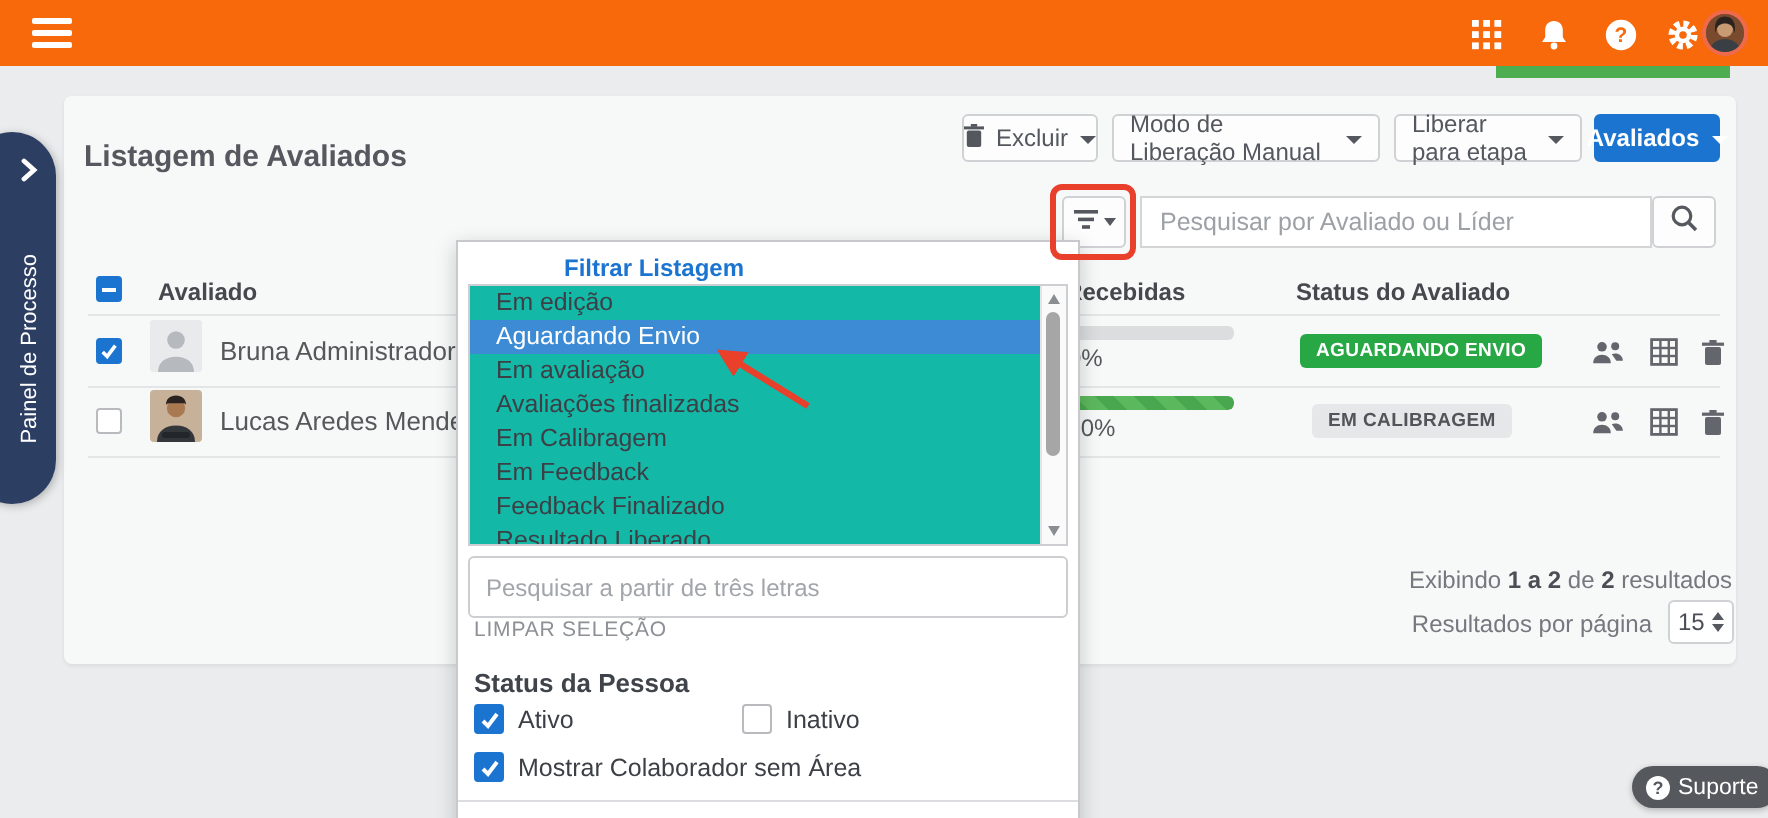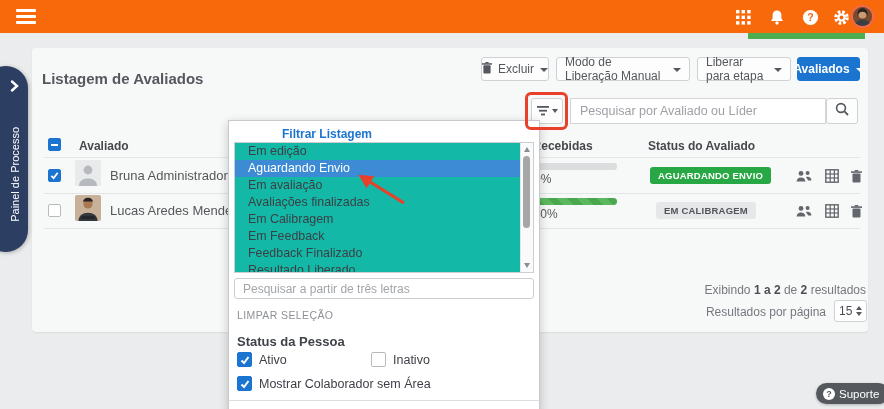--- a/index.html
+++ b/index.html
@@ -71,21 +71,21 @@
          box-shadow:0 3px 10px rgba(0,0,0,.2);z-index:40;}
   .panel-title{position:absolute;left:10px;top:6px;font-size:12px;font-weight:700;color:#1b75d0;margin-left:43px;}
   .listbox{position:absolute;left:5px;top:21px;width:300px;height:131px;box-sizing:border-box;border:1px solid #cdced1;background:#14b8a6;overflow:hidden;}
   .opt{height:17px;line-height:17px;padding-left:13px;font-size:12.4px;color:#3c3f45;cursor:pointer;white-space:nowrap;}
   .opt.sel{background:#3d8bd4;color:#fff;}
   .sbar{position:absolute;right:0;top:0;width:12px;height:129px;background:#fafafa;border-left:1px solid #e4e4e6;}
   .sbar .arr{position:absolute;left:3px;width:0;height:0;border-left:3px solid transparent;border-right:3px solid transparent;cursor:pointer;}
   .sbar .a-up{top:4px;border-bottom:5px solid #8a8d92;}
   .sbar .a-dn{bottom:4px;border-top:5px solid #8a8d92;}
   .sbar .thumb{position:absolute;left:2px;top:13px;width:7px;height:72px;background:#a6a6a6;border-radius:4px;cursor:grab;}
-  .panel-search{position:absolute;left:5px;top:157px;width:300px;height:21px;box-sizing:border-box;border:1px solid #cdced1;border-radius:3px;
+  .panel-search{position:absolute;left:5px;top:157px;width:300px;height:31px;box-sizing:border-box;border:1px solid #cdced1;border-radius:3px;
                 font-size:12px;color:#55585e;padding:0 8px;font-family:"Liberation Sans",sans-serif;}
   .panel-search::placeholder{color:#a2a5aa;}
   .clear-link{position:absolute;left:8px;top:188px;font-size:10.5px;color:#8d9095;letter-spacing:.4px;cursor:pointer;}
   .status-title{position:absolute;left:8px;top:213px;font-size:13px;font-weight:700;color:#3f434a;}
   .pcb{position:absolute;width:15px;height:15px;box-sizing:border-box;border:1px solid #b8babd;border-radius:2px;background:#fff;cursor:pointer;display:flex;align-items:center;justify-content:center;}
   .pcb.on{background:#1b75d0;border-color:#1b75d0;}
   .pcb-label{position:absolute;font-size:12.5px;color:#3c3f45;cursor:pointer;}
   .panel-divider{position:absolute;left:0;top:279px;width:100%;height:1px;background:#dcdde0;}
 
   

